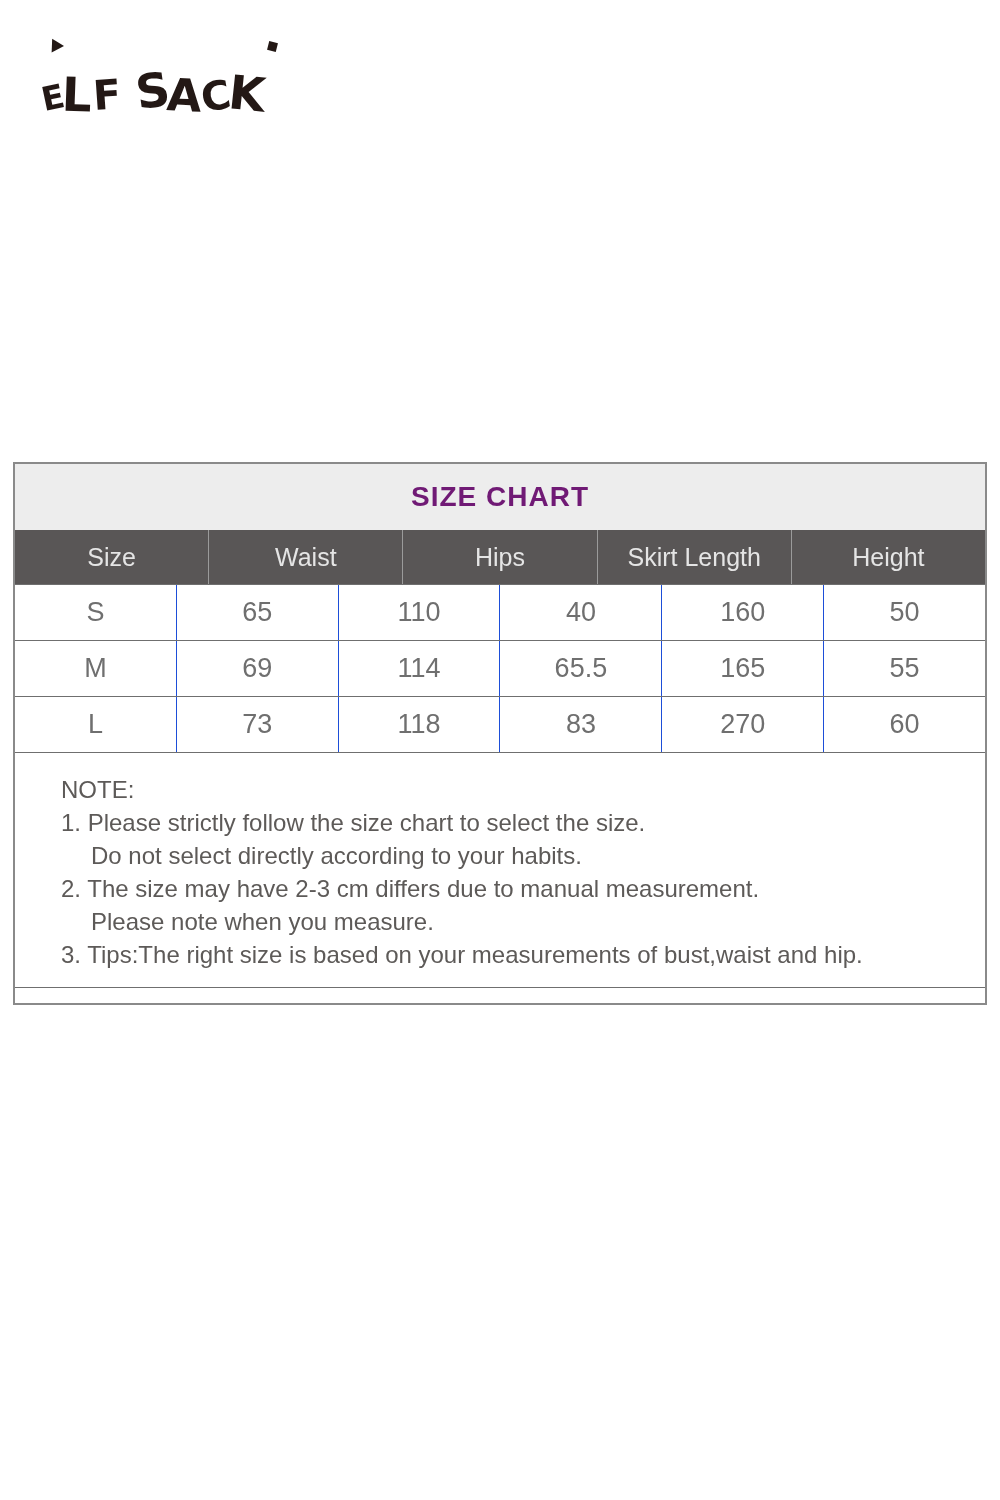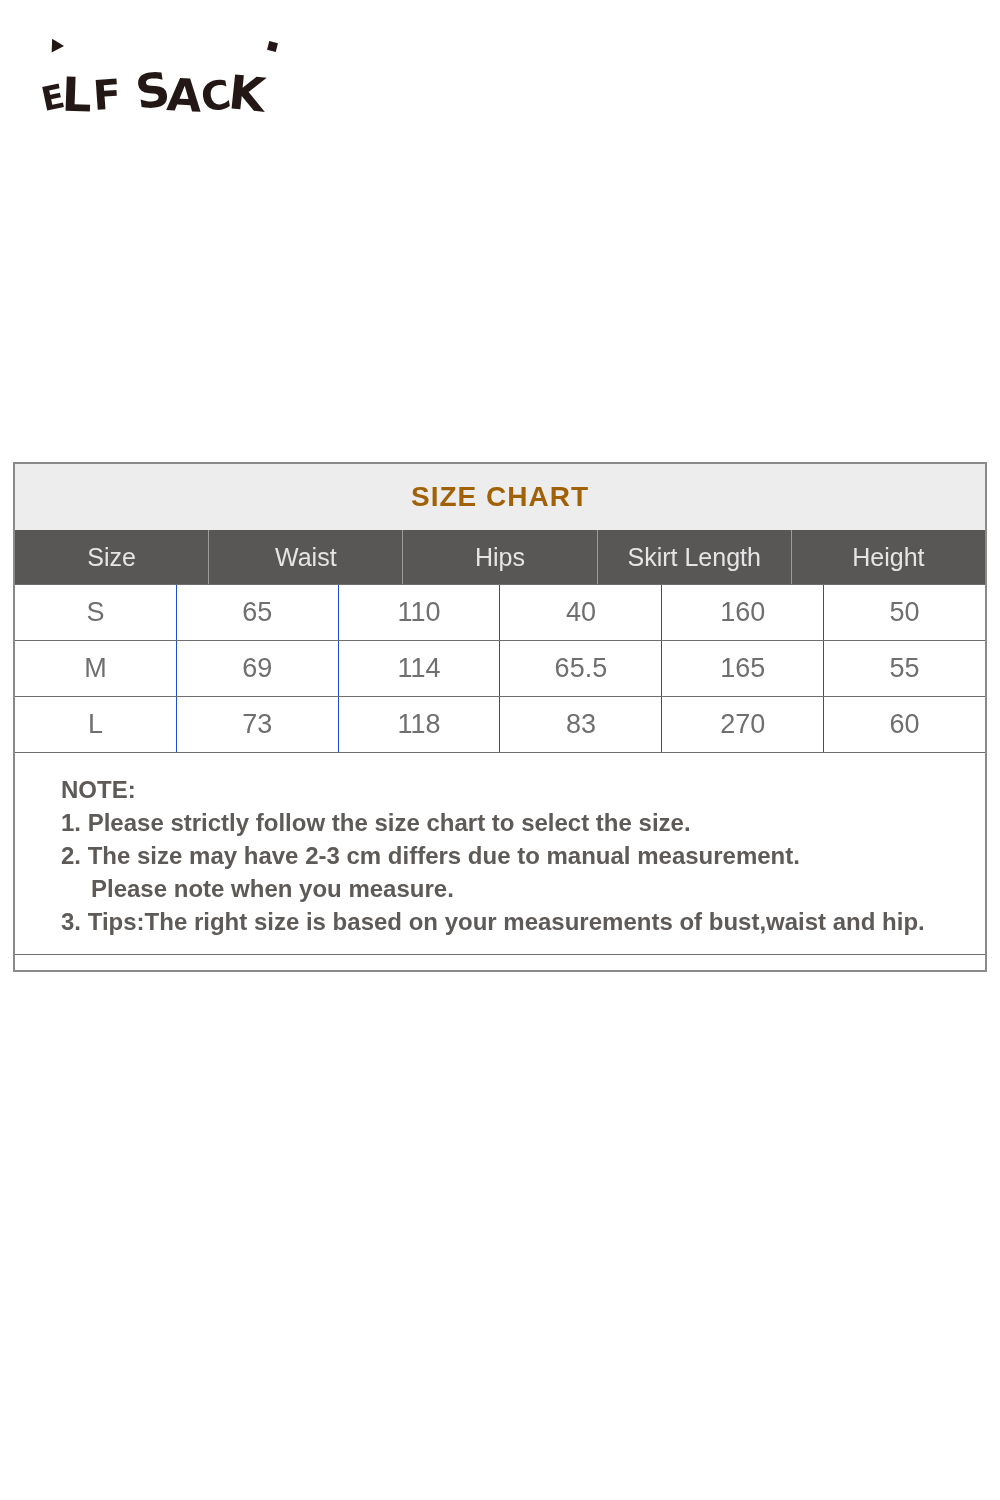--- a/index.html
+++ b/index.html
@@ -68,21 +68,21 @@
   }
   .chart-title {
     height: 66px;
     background: #ededed;
     display: flex;
     align-items: center;
     justify-content: center;
     font-size: 28px;
     font-weight: bold;
     letter-spacing: 1px;
-    color: #a16207;
+    color: #701a75;
   }
   .row { display: flex; width: 100%; }
   .cell {
     flex: 1 1 0;
     display: flex;
     align-items: center;
     justify-content: center;
     box-sizing: border-box;
   }
   .header-row {
@@ -108,21 +108,20 @@
   }
   .data-row .cell:first-child { border-left: none; }
 
   
   .note-box {
     border-top: 1px solid #6f6f6f;
     padding: 20px 20px 16px 46px;
     color: #5d5a58;
     font-size: 24px;
     line-height: 33px;
-    font-weight: bold;
   }
   .note-box p { margin: 0; }
   .note-box p.indent { padding-left: 30px; }
   .bottom-strip {
     border-top: 1px solid #6f6f6f;
     height: 15px;
     background: #ffffff;
   }
 </style>
 </head>
@@ -177,20 +176,21 @@
       <div class="cell">73</div>
       <div class="cell">118</div>
       <div class="cell">83</div>
       <div class="cell">270</div>
       <div class="cell">60</div>
     </div>
 
     <div class="note-box">
       <p>NOTE:</p>
       <p>1. Please strictly follow the size chart to select the size.</p>
+      <p class="indent">Do not select directly according to your habits.</p>
       <p>2. The size may have 2-3 cm differs due to manual measurement.</p>
       <p class="indent">Please note when you measure.</p>
       <p>3. Tips:The right size is based on your measurements of bust,waist and hip.</p>
     </div>
 
     <div class="bottom-strip"></div>
 
   </div>
 
 </div>

